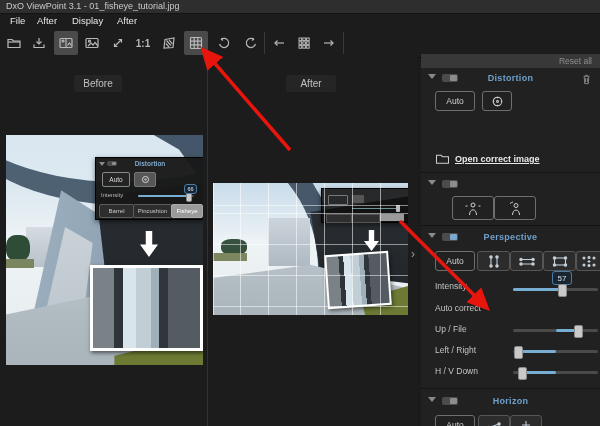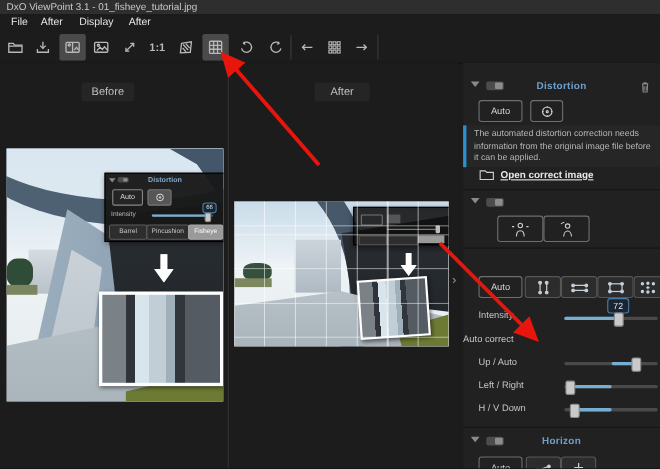--- a/index.html
+++ b/index.html
@@ -252,40 +252,42 @@
         <div class="shape" style="left:30px;top:25px;width:26px;height:7px;background:#2e2e2e;border:1px solid #555;"></div>
         <div class="shape" style="left:58px;top:25px;width:24px;height:7px;background:#9a9a9a;"></div>
       </div>
       <div class="grid-overlay"></div>
     </div>
   </div>
   <div id="pane-divider" class="abs"></div>
   <div id="collapse-chevron">›</div>
 
   <div id="sidebar" class="abs">
+    <div id="reset-bar">
+      <span>Reset all</span>
+    </div>
 
     <div class="sec-head" style="top:14px">
       <div class="tri"></div>
       <div class="toggle">
           <div class="knob"></div>
         </div>
       <div class="sec-title">Distortion</div>
       <svg width="11" height="12" viewBox="0 0 12 13" style="position:absolute;right:8px;top:2px;stroke:#8a8a8a;fill:none;stroke-width:1">
         <path d="M3 3.5h6M5 3.5v-1h2v1M3.5 3.5l.5 8h4l.5-8M5 5.5v4.5M7 5.5v4.5"></path>
       </svg>
     </div>
     <div class="btn" style="left:14px;top:34px;width:38px;height:18px;">Auto</div>
     <div class="btn" style="left:61px;top:34px;width:28px;height:18px;">
       <svg width="13" height="13" viewBox="0 0 14 14" style="stroke:#cfcfcf;fill:none;stroke-width:1.1">
         <circle cx="7" cy="7" r="4.6"></circle>
           <circle cx="7" cy="7" r="1"></circle>
           <path d="M2 7h1.4M10.6 7H12M7 2v1.4M7 10.6V12"></path>
       </svg>
     </div>
-    <div class="info-box" style="left:0;top:57px;width:166px;">The automated distortion correction needs information from the original image file before it can be applied.</div>
     <svg width="15" height="12" viewBox="0 0 16 13" style="position:absolute;left:14px;top:96px;stroke:#cfcfcf;fill:none;stroke-width:1.1">
       <path d="M1.5 2.5h5l1.5 1.5h6.5v7H1.5z"></path>
     </svg>
     <span class="link abs" style="left:34px;top:97px;">Open correct image</span>
     <div class="divider" style="top:115px"></div>
 
     <div class="sec-head" style="top:120px">
       <div class="tri"></div>
       <div class="toggle">
           <div class="knob"></div>
@@ -300,20 +302,27 @@
     </div>
     <div class="btn" style="left:73px;top:139px;width:40px;height:22px;">
       <svg width="18" height="15" viewBox="0 0 18 15" style="stroke:#cfcfcf;fill:none;stroke-width:1">
         <circle cx="10" cy="4.5" r="2"></circle>
           <path d="M6.5 14c0-3 1.6-5 3.5-5s3.5 2 3.5 5"></path>
           <path d="M4 2.5a7 7 0 0 1 3-1.5"></path>
       </svg>
     </div>
     <div class="divider" style="top:168px"></div>
 
+    <div class="sec-head" style="top:173px">
+      <div class="tri"></div>
+      <div class="toggle on">
+          <div class="knob"></div>
+        </div>
+      <div class="sec-title">Perspective</div>
+    </div>
     <div class="btn" style="left:14px;top:194px;width:38px;height:18px;">Auto</div>
     <div class="mode-btn" style="left:56px;top:194px;width:31px;height:18px;">
       <svg width="20" height="13" viewBox="0 0 20 13">
           <path d="M7 2.5v8M13 2.5v8"></path>
           <circle cx="7" cy="2" r="1.2" fill="#c3cfd9"></circle>
           <circle cx="7" cy="11" r="1.2" fill="#c3cfd9"></circle>
           <circle cx="13" cy="2" r="1.2" fill="#c3cfd9"></circle>
           <circle cx="13" cy="11" r="1.2" fill="#c3cfd9"></circle>
         </svg>
     </div>
@@ -340,27 +349,27 @@
           <circle cx="4" cy="3" r="1" fill="#c3cfd9"></circle>
           <circle cx="9" cy="2.5" r="1" fill="#c3cfd9"></circle>
           <circle cx="14" cy="3" r="1" fill="#c3cfd9"></circle>
           <circle cx="4" cy="10" r="1" fill="#c3cfd9"></circle>
           <circle cx="9" cy="10.5" r="1" fill="#c3cfd9"></circle>
           <circle cx="14" cy="10" r="1" fill="#c3cfd9"></circle>
           <path d="M9 5v3M7.5 6.5h3"></path>
         </svg>
     </div>
     <div class="ctl-label" style="left:14px;top:224px;">Intensity</div>
-    <div class="bubble" style="left:131px;top:214px;">72</div>
+    <div class="bubble" style="left:131px;top:214px;">57</div>
     <div class="track" style="left:92px;top:231px;width:85px;">
       <div class="fill" style="left:0;width:49px;"></div>
       <div class="thumb" style="left:45px;"></div>
     </div>
-    <div class="ctl-label" style="left:0;top:246px;text-align:right;">Auto correct</div>
-    <div class="ctl-label" style="left:14px;top:267px;">Up / Auto</div>
+    <div class="ctl-label" style="left:14px;top:246px;text-align:right;">Auto correct</div>
+    <div class="ctl-label" style="left:14px;top:267px;">Up / File</div>
     <div class="track" style="left:92px;top:272px;width:85px;">
       <div class="fill" style="left:43px;width:22px;"></div>
       <div class="thumb" style="left:61px;"></div>
     </div>
     <div class="ctl-label" style="left:14px;top:288px;">Left / Right</div>
     <div class="track" style="left:92px;top:293px;width:85px;">
       <div class="fill" style="left:4px;width:39px;"></div>
       <div class="thumb" style="left:1px;"></div>
     </div>
     <div class="ctl-label" style="left:14px;top:309px;">H / V Down</div>

